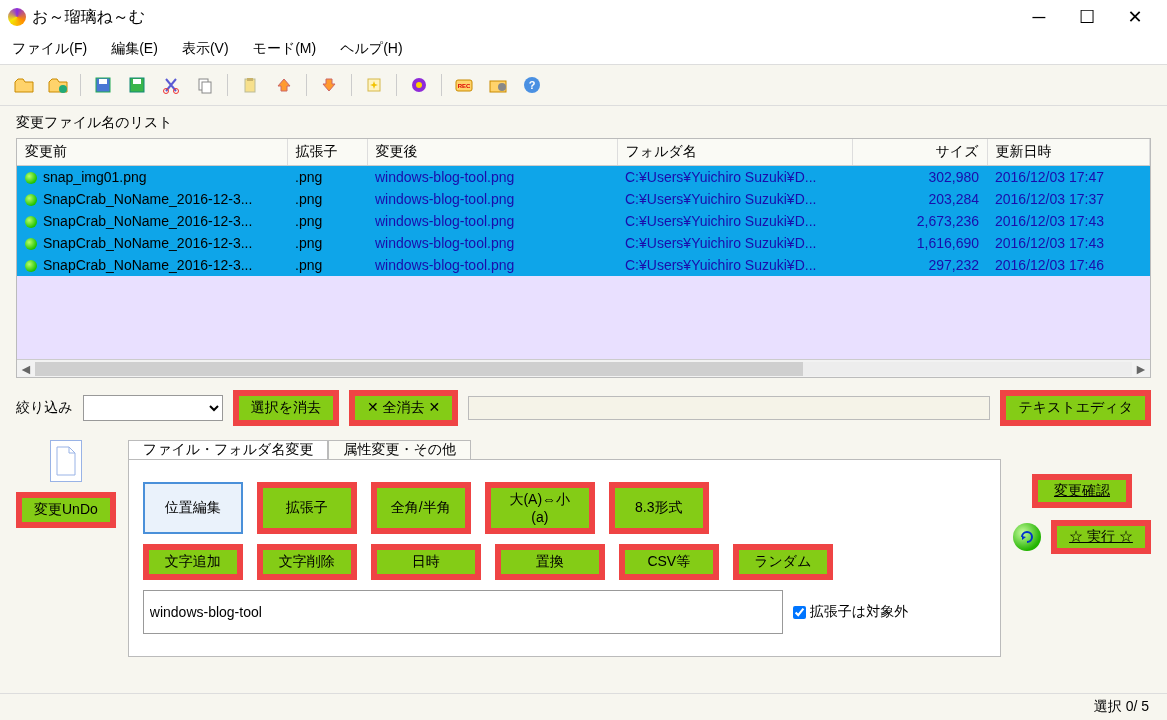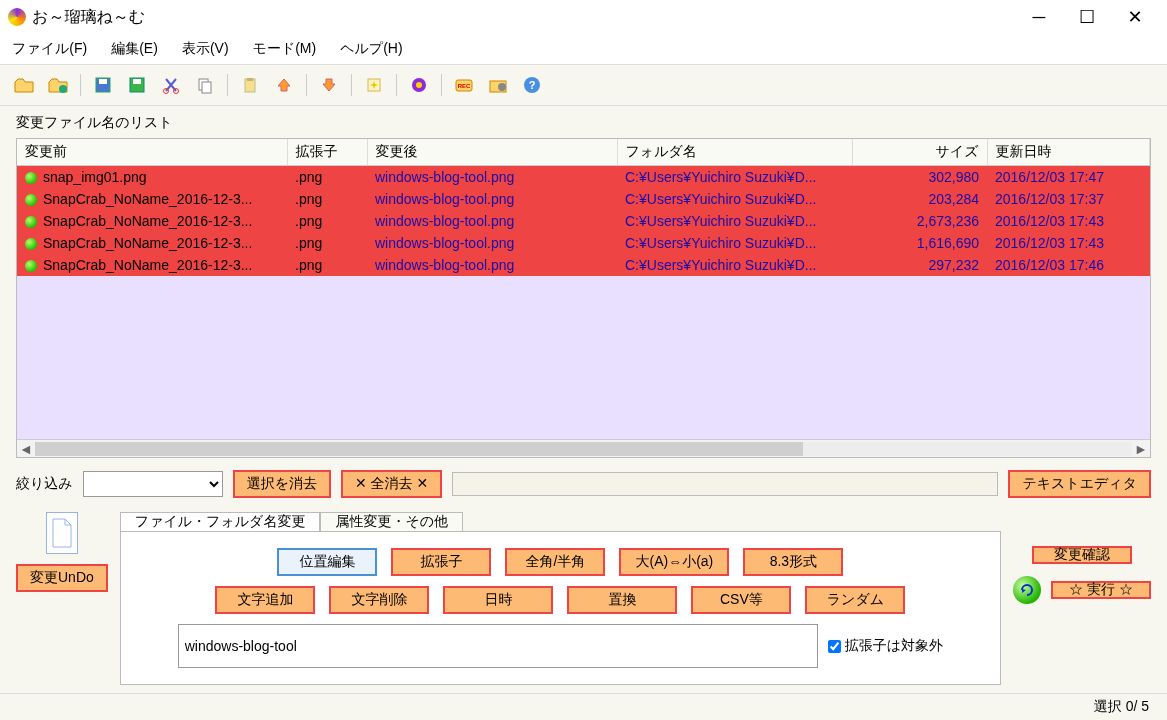--- a/index.html
+++ b/index.html
@@ -55,42 +55,42 @@
   flex: 1;
   display: flex;
   flex-direction: column;
 }
 
 .list-label { margin-bottom: 6px; }
 
 .table-wrap {
   border: 1px solid #bbb;
   background: #fff;
-  height: 320px;
+  height: 240px;
   display:flex;
   flex-direction:column;
 }
 table { border-collapse: collapse; width: 100%; table-layout: fixed; }
 thead th {
   text-align: left;
   font-weight: normal;
   padding: 4px 8px;
   background: #fafaf5;
   border-right: 1px solid #ddd;
   border-bottom: 1px solid #ccc;
   cursor:pointer;
 }
 thead th.size { text-align: right; }
 tbody td {
   padding: 3px 8px;
   white-space: nowrap;
   overflow: hidden;
   text-overflow: ellipsis;
 }
-tbody tr { background: #ef4444; }
+tbody tr { background: #0ea5e9; }
 tbody td.name { color: #000; }
 tbody td.after { color: #1a0dab; }
 tbody td.folder { color: #1a0dab; }
 tbody td.size { text-align: right; color: #1a0dab; }
 tbody td.date { color: #1a0dab; }
 .dot {
   display:inline-block; width:12px; height:12px; border-radius:50%;
   background: radial-gradient(circle at 35% 35%, #b7ff6b, #1fc200 70%);
   margin-right: 6px; vertical-align: middle;
 }
@@ -103,21 +103,21 @@
 .hscroll .track { flex:1; height:14px; background:#ededed; position:relative; }
 .hscroll .thumb { position:absolute; left:0; top:0; height:100%; width:70%; background:#cfcfcf; }
 
 .filter-row {
   display:flex; align-items:center; gap:10px; margin-top:12px;
 }
 .filter-row select {
   width: 140px; height: 26px; background:#fff; border:1px solid #999;
 }
 .btn {
-  border:2px solid #ef4444; background:#fdba74; padding:3px 12px; cursor:pointer;
+  border:6px solid #ef4444; background:#84cc16; padding:3px 12px; cursor:pointer;
   font-size:14px;
 }
 .filter-row .long-empty {
   flex:1; height:24px; border:1px solid #bbb; background:#f5f3e8;
 }
 
 .lower {
   display:flex; gap:12px; margin-top:14px; align-items:flex-start;
 }
 .undo-col {
@@ -130,37 +130,37 @@
 .tabs-panel {
   flex:1;
 }
 .tab-row { display:flex; }
 .tab {
   border:1px solid #bbb; border-bottom:none; padding:0 14px;
   background:#fafaf5; cursor:pointer;
 }
 .tab.active { background:#fff; }
 .panel-body {
-  border:1px solid #bbb; background:#fff; padding:16px 14px;
-  display:flex; flex-direction:column; gap:10px;align-items:center;
+  border:1px solid #bbb; background:#fff; padding:22px 14px;
+  display:flex; flex-direction:column; gap:10px;
 }
 .btn-grid { display:flex; gap:14px; flex-wrap:wrap; }
 .btn-grid .btn { width:100px; text-align:center; }
 .btn-grid .btn.wide { width:110px; }
 .btn-grid .btn.active { border:2px solid #4a90d9; background:#eaf2fb; padding:2px 11px; }
 .input-row { display:flex; align-items:center; gap:10px; }
 .input-row input[type=text] {
   flex:0 0 640px; height:44px; border:1px solid #999; padding:0 6px; font-size:14px;
 }
 .chk { display:flex; align-items:center; gap:4px; }
 .right-btns {
   display:flex; flex-direction:column; gap:12px; align-items:center;
   margin-top:34px;
 }
-.right-btns .btn { width:100px; height:18px; display:flex; align-items:center; justify-content:center; }
+.right-btns .btn { width:100px; height:34px; display:flex; align-items:center; justify-content:center;text-decoration:underline; }
 .exec-row { display:flex; align-items:center; gap:10px; }
 .refresh-icon {
   width:28px; height:28px; border-radius:50%;
   background: radial-gradient(circle at 35% 35%, #c8fd9f, #22b300 70%);
   display:flex; align-items:center; justify-content:center; color:#0033cc;
   font-weight:bold;
 }
 
 .statusbar {
   display:flex; justify-content:flex-end; padding:4px 18px;

